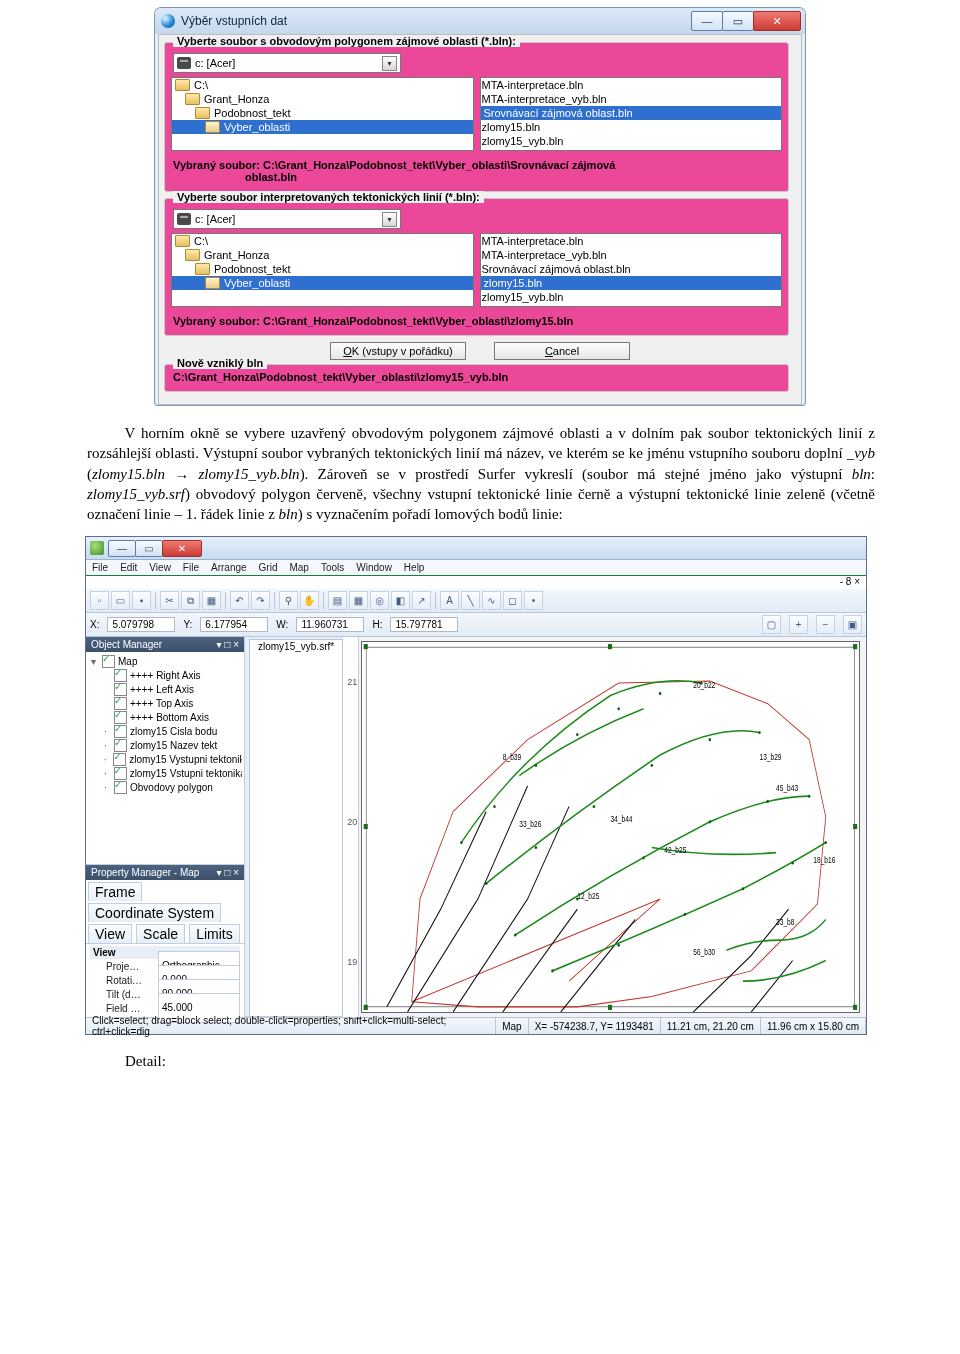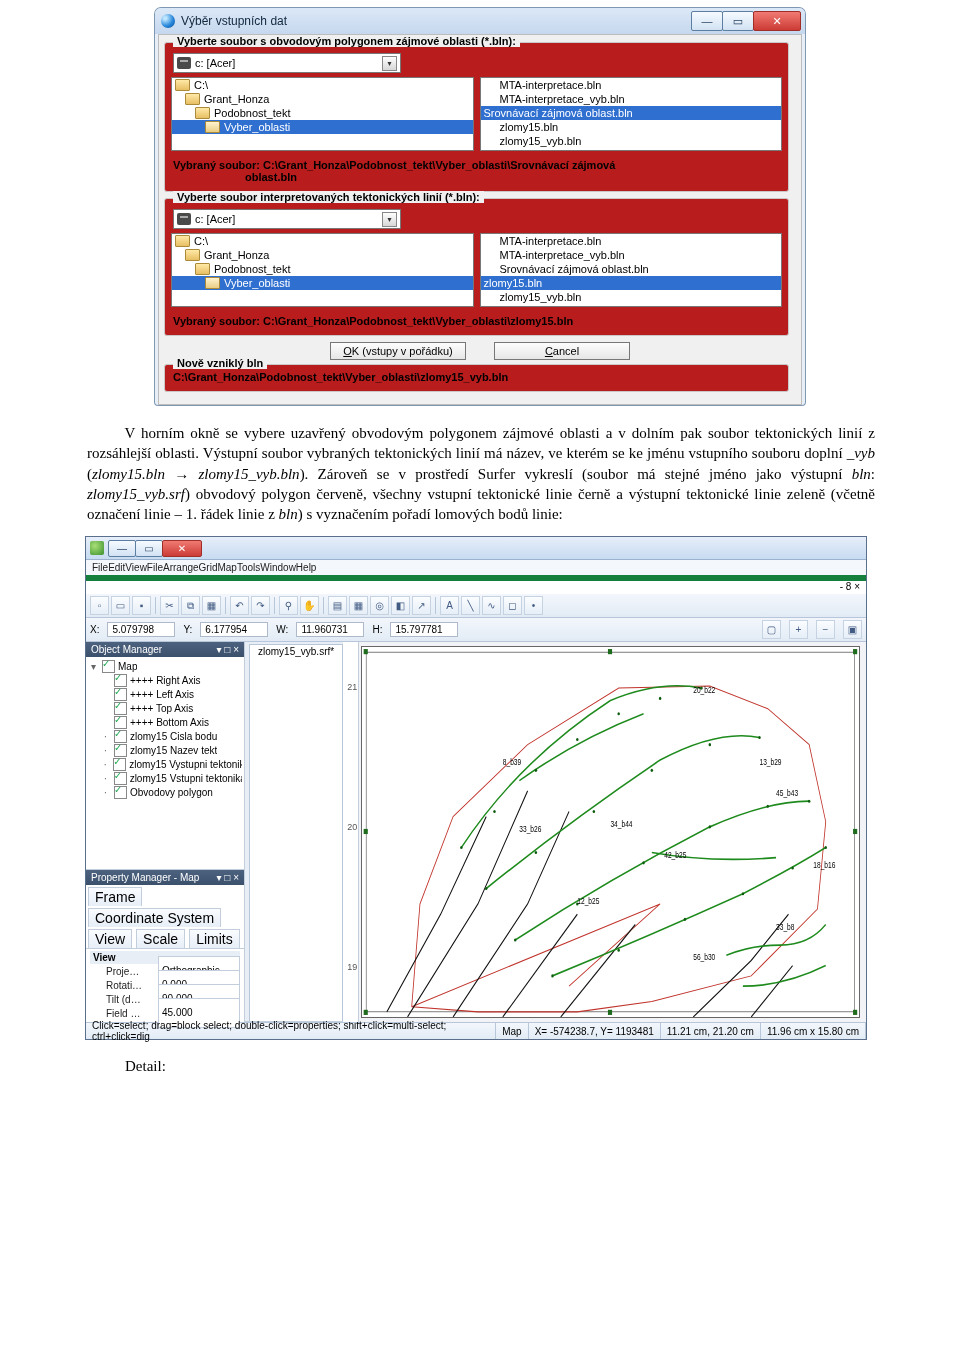--- a/index.html
+++ b/index.html
@@ -75,21 +75,21 @@
     border: 1px solid #bdbdbd;
     margin: 0 3px 3px 3px;
     padding: 3px 5px 6px 5px;
   }
   .group {
     border: 1px solid #c9c9c9;
     border-radius: 3px;
     padding: 6px 6px 8px 6px;
     margin: 4px 7px 6px 0;
     position: relative;
-    background: #b91c1c;
+    background: #ec4899;
   }
   .group .legend {
     position: absolute; top: -8px; left: 8px;
     background: #f0f0f0; padding: 0 4px;
     font-weight: bold;
   }
   .combo {
     display: inline-flex; align-items: center;
     border: 1px solid #777; background: #fff;
     padding: 1px 3px; height: 16px; width: 220px;
@@ -125,21 +125,21 @@
     width: 13px; height: 10px; margin-right: 4px;
     background: linear-gradient(#ffe9a8,#e7bf63);
     border: 1px solid #ab8a3a; border-radius: 1px;
     flex: 0 0 auto;
   }
   .lb-item.open .fico { background: linear-gradient(#fff3cf,#e9cd83); }
   .lb-item.sel {
     background: #2f6fd0; color: #fff;
   }
   .lb-item.sel .fico { background: linear-gradient(#fff3cf,#e9cd83); }
-  .plain-item { padding:0 19px; height:14px; line-height:14px; }
+  .plain-item { padding:0 1px; height:14px; line-height:14px; }
   .plain-sel { background:#2f6fd0; color:#fff; padding:0 3px; height:14px; line-height:14px; }
 
   .bold-label { font-weight: bold; display:block; margin: 6px 0 2px 2px; }
   .path-text { margin-left: 74px; font-weight: bold; }
 
   .btn-row { display:flex; gap:28px; justify-content:center; margin:6px 0 4px 0; }
   .btn {
     border: 1px solid #777; background: linear-gradient(#fdfdfd,#e6e6e6);
     padding: 2px 12px; font-size: 11px; min-width: 110px; text-align:center;
   }
@@ -165,22 +165,22 @@
     background: radial-gradient(circle at 35% 35%, #a9e076,#3a8f2d);
     border-radius: 2px;
   }
   .s-title { flex:1; color:#1a3657; font-size: 11px; }
   .s-win { display:flex; gap:0; }
   .s-win .wbtn { height:15px; width:26px; font-size:10px; }
   .s-win .wbtn.close { width:38px; }
   .s-menu {
     padding: 2px 6px 2px 6px;
     background: #f4f7fb;
-    border-bottom: 6px solid #15803d;
-    display:flex; gap:0;
+    border-bottom: 1px solid #15803d;
+    display:flex; gap:12px;
     color:#222;
   }
   .s-sub { display:flex; justify-content:flex-end; padding:0 6px 2px 0; font-size:10px; }
   .s-toolbar {
     background: linear-gradient(#f3f7fc,#e2ebf5);
     border-bottom: 1px solid #b7c6d9;
     padding: 2px 4px;
     display:flex; flex-wrap:wrap; gap:2px; align-items:center;
   }
   .tbtn {

